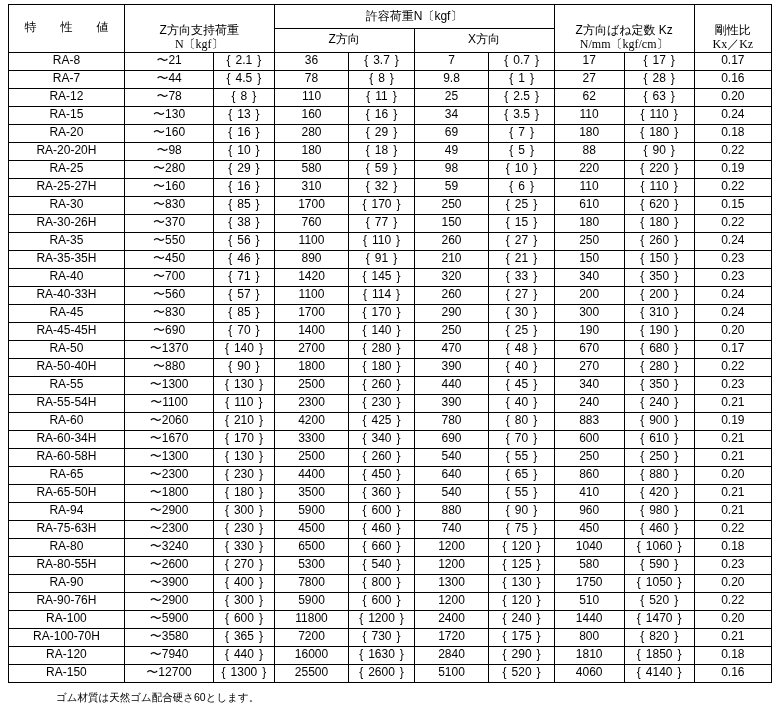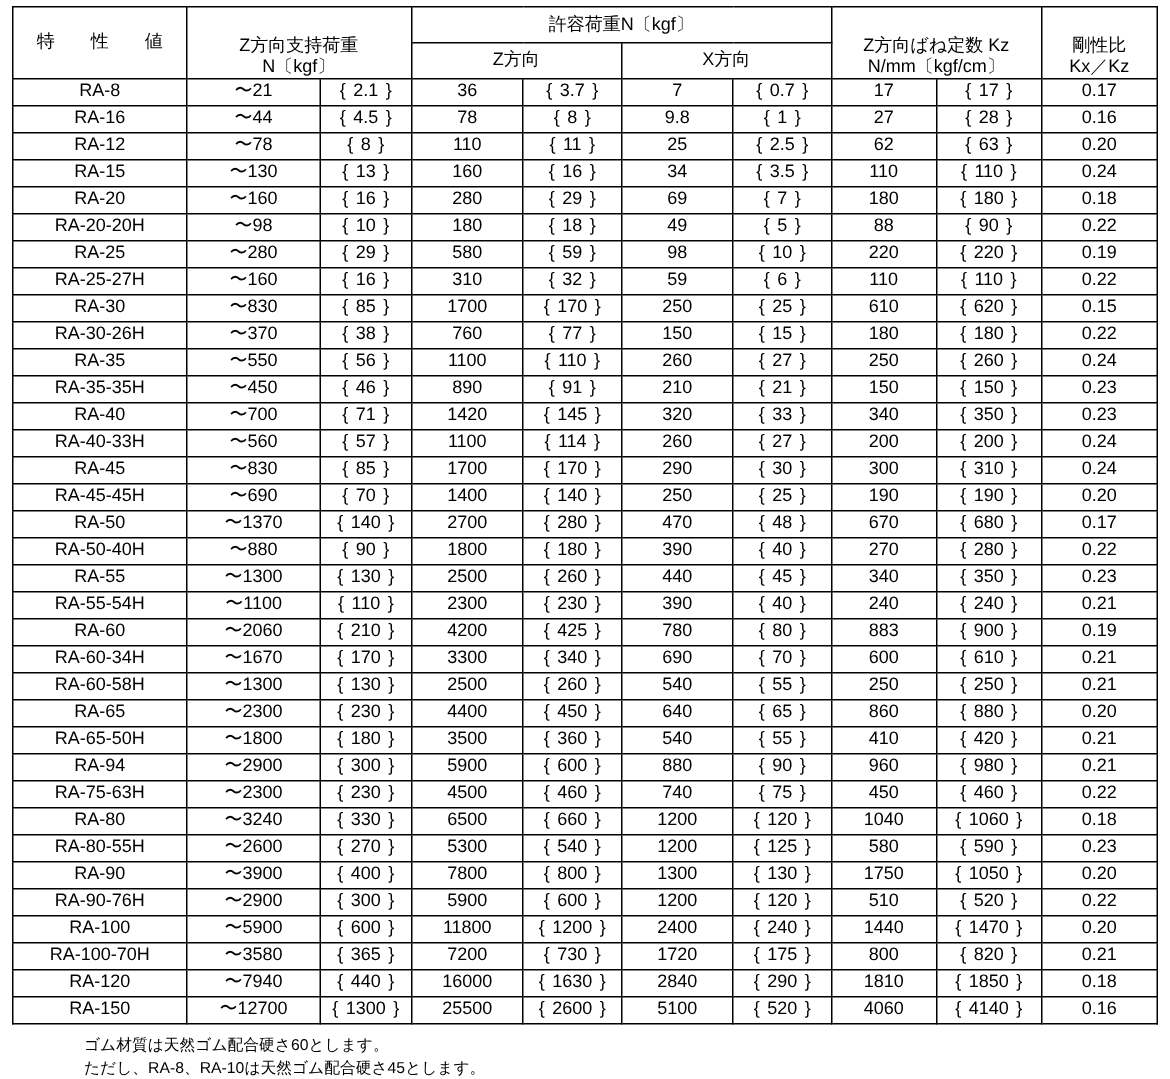--- a/index.html
+++ b/index.html
@@ -38,21 +38,21 @@
   
   thead th {
     background: #ffffff;
     font-size: 12px;
     height: 17px;
   }
   th.h-tall {
     height: 38px;
   }
   .hdr-l1 { display:block;margin-top:19px; }
-  .hdr-l2 { display:block; }
+  .hdr-l2 { display:block;font-family:Liberation Serif, serif; }
   .spaced {
     letter-spacing: 6px;
     padding-left: 6px;
   }
   
   col.c-name   { width: 96px; }
   col.c-zload  { width: 74px; }
   col.c-zload2 { width: 50px; }
   col.c-zdir   { width: 62px; }
   col.c-zdir2  { width: 54px; }
@@ -162,21 +162,21 @@
           <td class="num brk"><span class="brk-inner">2.1</span></td>
           <td class="num">36</td>
           <td class="num brk"><span class="brk-inner">3.7</span></td>
           <td class="num">7</td>
           <td class="num brk"><span class="brk-inner">0.7</span></td>
           <td class="num">17</td>
           <td class="num brk"><span class="brk-inner">17</span></td>
           <td class="num">0.17</td>
         </tr>
         <tr>
-          <td class="name">RA-16</td>
+          <td class="name">RA-7</td>
           <td class="num">〜44</td>
           <td class="num brk"><span class="brk-inner">4.5</span></td>
           <td class="num">78</td>
           <td class="num brk"><span class="brk-inner">8</span></td>
           <td class="num">9.8</td>
           <td class="num brk"><span class="brk-inner">1</span></td>
           <td class="num">27</td>
           <td class="num brk"><span class="brk-inner">28</span></td>
           <td class="num">0.16</td>
         </tr>
@@ -574,16 +574,15 @@
           <td class="num brk"><span class="brk-inner">520</span></td>
           <td class="num">4060</td>
           <td class="num brk"><span class="brk-inner">4140</span></td>
           <td class="num">0.16</td>
         </tr>
       </tbody>
   </table>
 
   <div class="notes">
     <div>ゴム材質は天然ゴム配合硬さ60とします。</div>
-    <div>ただし、RA-8、RA-10は天然ゴム配合硬さ45とします。</div>
   </div>
 
 </div>
 
 </body></html>

